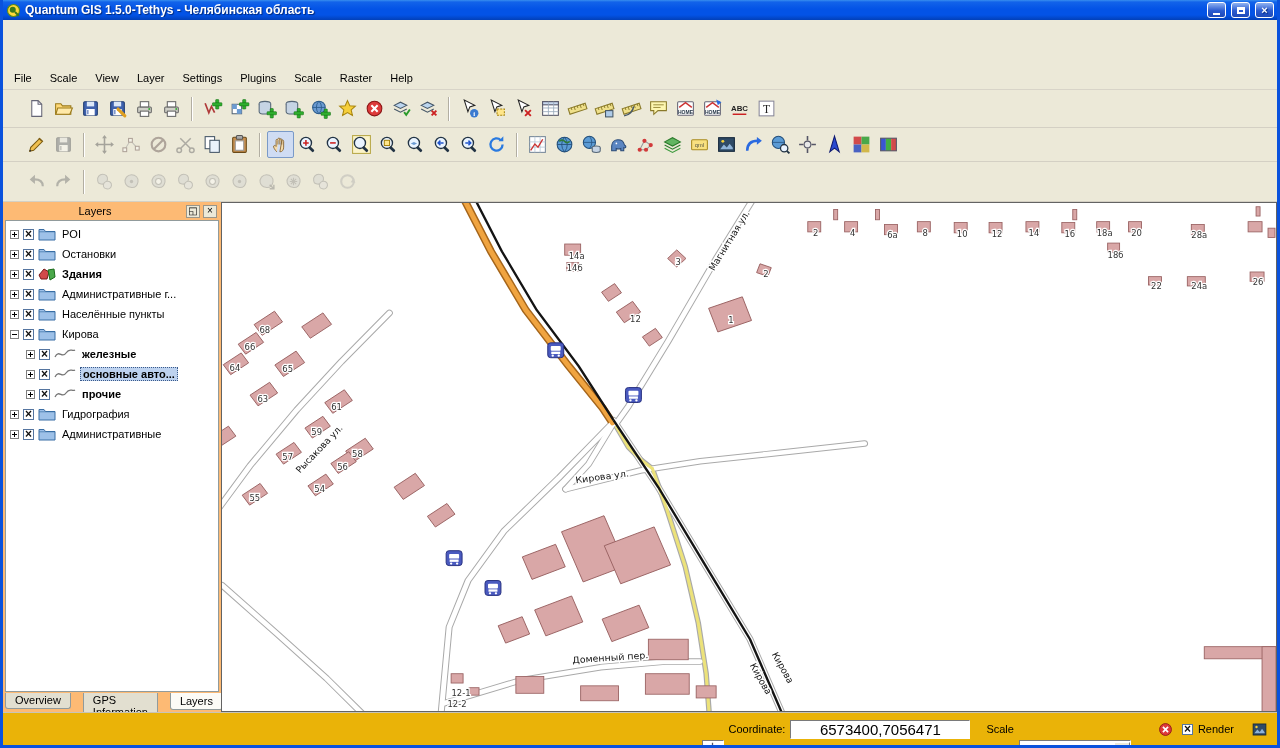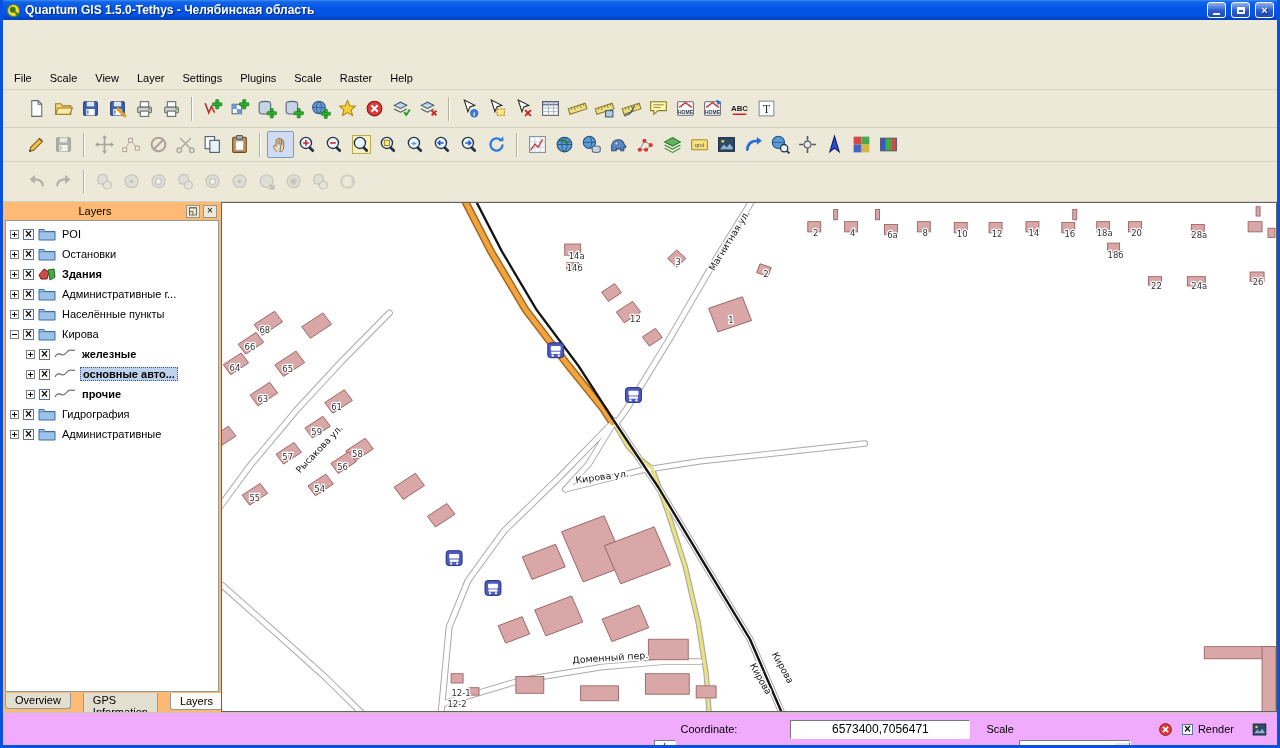--- a/index.html
+++ b/index.html
@@ -49,28 +49,28 @@
   .cb{width:11px;height:11px;background:#fff;border:1px solid #5575a0;display:flex;align-items:center;
     justify-content:center;font-size:12px;font-weight:bold;line-height:9px;color:#111;}
   .tabs{height:19px;flex:0 0 19px;display:flex;align-items:flex-start;padding-left:2px;gap:12px;}
   .tab{border:1px solid #919b9c;border-top:none;border-radius:0 0 3px 3px;padding:1px 9px 2px 9px;
     background:#e2dfd0;}
   .tab.active{background:#fcfbf6;padding-top:2px;}
   .map-area{flex:1;border:1px solid #636363;background:#fff;position:relative;min-width:0;}
   #map{width:100%;height:100%;display:block;}
   
   .statusbar{height:33px;flex:0 0 33px;display:flex;align-items:center;gap:5px;padding:0 7px;
-    background:#f0abfc;border-top:1px solid #c8c4b8;}
+    background:#eab308;border-top:1px solid #c8c4b8;}
   .sb-spacer{flex:1;}
   .mini{width:22px;height:22px;display:flex;align-items:center;justify-content:center;}
   .mini svg{width:17px;height:17px;}
   .sunken{border:1px solid;border-color:#7a7a7a #fff #fff #7a7a7a;background:#fff;height:19px;
     display:flex;align-items:center;margin-top:40px;}
-  .coord-input{width:180px;text-align:center;font-size:12px;font-family:"Liberation Sans",sans-serif;
-    border:1px solid;border-color:#7a7a7a #fff #fff #7a7a7a;height:19px;padding:0;background:#fff;margin-left:48px;}
+  .coord-input{width:180px;text-align:center;font-size:15px;font-family:"Liberation Sans",sans-serif;
+    border:1px solid;border-color:#7a7a7a #fff #fff #7a7a7a;height:19px;padding:0;background:#fff;}
   .combo{width:112px;justify-content:space-between;padding-left:4px;}
   .combo-arrow{width:16px;height:15px;background:#ece9d8;border:1px solid #fff;
     border-right-color:#7a7a7a;border-bottom-color:#7a7a7a;display:flex;align-items:center;justify-content:center;}
   .combo-arrow i{border:4px solid transparent;border-top:5px solid #333;margin-top:5px;display:block;width:0;height:0;}
 </style>
 </head>
 <body>
 
 <div class="window">
 

